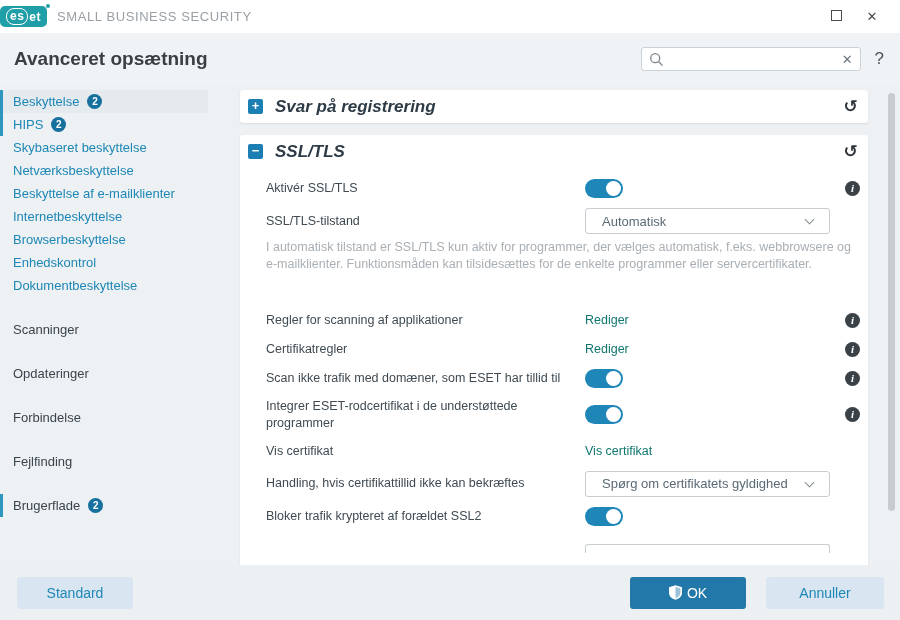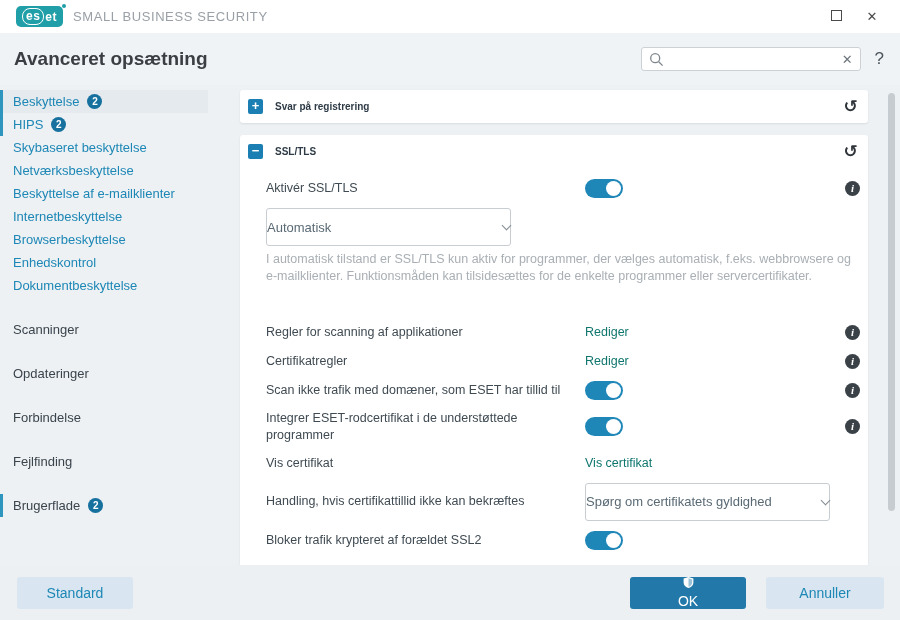--- a/index.html
+++ b/index.html
@@ -2,21 +2,21 @@
 <html><head>
 <meta charset="utf-8">
 <style>
   * { margin:0; padding:0; box-sizing:border-box; }
   html,body { width:900px; height:620px; overflow:hidden; }
   body { font-family:"Liberation Sans","DejaVu Sans",sans-serif; background:#eef1f4; }
   .window { position:relative; width:900px; height:620px; overflow:hidden; background:#eef1f4; }
 
   
   .titlebar { position:absolute; top:0; left:0; right:0; height:33px; background:#ffffff;
-              display:flex; align-items:center; padding-left:16px; }
+              display:flex; align-items:center; }
   .eset-logo { position:relative; background:#219fa8; color:#fff; border-radius:5px;
                height:21px; display:flex; align-items:center; padding:0 6px; font-weight:bold;
                font-size:12px; letter-spacing:.5px; }
   .eset-logo .es { border:1.5px solid #fff; border-radius:8px; padding:0 3px 1px 3px; margin-right:1px; }
   .eset-logo .tm { position:absolute; top:-2px; right:-3px; width:4px; height:4px;
                    background:#219fa8; border-radius:50%; }
   .product-name { margin-left:10px; color:#9aa0a6; font-size:13px; letter-spacing:.6px; }
   .win-controls { margin-left:auto; display:flex; align-items:center; gap:20px; padding-right:20px; }
   .win-btn { color:#4a4a4a; font-size:13px; cursor:default; width:16px; text-align:center; }
   .win-box { display:inline-block; width:11px; height:11px; border:1.2px solid #4a4a4a; }
@@ -47,40 +47,40 @@
   .badge { display:inline-block; background:#17719f; color:#fff; border-radius:50%;
            width:15px; height:15px; line-height:15px; text-align:center; font-size:10px;
            font-weight:bold; margin-left:8px; vertical-align:1px; }
 
   
   .main { position:absolute; left:240px; top:5px; width:628px; }
   .card { background:#fff; border-radius:3px; box-shadow:0 1px 2px rgba(60,70,80,.12); margin-bottom:12px; }
   .card-head { display:flex; align-items:center; height:33px; padding:0 10px 0 8px; }
   .exp-icon { width:15px; height:15px; background:#1b7fb4; border-radius:2px; color:#fff;
               font-size:13px; font-weight:bold; line-height:14px; text-align:center; cursor:pointer; }
-  .sec-title { margin-left:12px; font-size:10px; font-weight:700; color:#2e3b46; }
+  .sec-title { margin-left:12px; font-size:17px; font-weight:700; color:#2e3b46;font-style:italic; }
   .revert { margin-left:auto; color:#2e343a; font-size:17px; font-weight:bold; cursor:pointer;
             font-family:"DejaVu Sans",sans-serif; line-height:1; }
   .card-body { padding:6px 8px 10px 26px; }
 
   .row { display:flex; align-items:center; padding:5px 0; min-height:29px; }
   .row-label { width:319px; padding-right:24px; color:#3f4a52; font-size:12.5px; line-height:1.35; }
   .row-ctl { flex:1; display:flex; align-items:center; }
   .row-info { width:22px; display:flex; justify-content:flex-end; }
   .info { width:15px; height:15px; background:#3a4147; color:#fff; border-radius:50%;
           font-family:"Liberation Serif",serif; font-style:italic; font-weight:bold;
           font-size:11px; line-height:15px; text-align:center; cursor:pointer; }
 
   .toggle { position:relative; width:38px; height:19px; border-radius:10px; background:#b9c0c6; cursor:pointer; }
   .toggle.on { background:#1f87b8; }
   .toggle .knob { position:absolute; top:2px; width:15px; height:15px; background:#fff; border-radius:50%; }
   .toggle.on .knob { right:2px; } .toggle:not(.on) .knob { left:2px; }
 
-  .select { width:245px; height:38px; background:#fff; border:1px solid #c8cdd2; border-radius:3px;
-            display:flex; align-items:center; padding:0 0; cursor:pointer; }
+  .select { width:245px; height:26px; background:#fff; border:1px solid #c8cdd2; border-radius:3px;
+            display:flex; align-items:center; padding:0 16px; cursor:pointer; }
   .sel-text { flex:1; color:#5a6a75; font-size:13px; white-space:nowrap; overflow:hidden; }
   .chev { width:7px; height:7px; border-right:1.5px solid #848c92; border-bottom:1.5px solid #848c92;
           transform:rotate(45deg); margin-bottom:3px; }
 
   .edit-link { color:#0f766e; font-size:12.5px; text-decoration:none; cursor:pointer; }
 
   .help-text { color:#a9afb4; font-size:12.5px; line-height:1.35; max-width:585px; margin:0 0 33px 0; }
 
   .partial-box { width:245px; height:9px; background:#fff; border:1px solid #c8cdd2; border-bottom:none;
                  border-radius:3px 3px 0 0; margin-top:6px; }
@@ -90,21 +90,21 @@
 
   
   .footer { position:absolute; left:0; right:0; bottom:0; height:55px; background:#edf0f3;
             display:flex; align-items:center; }
   .btn { height:32px; border:none; border-radius:3px; font-size:14px; font-weight:400;
          font-family:"Liberation Sans",sans-serif; cursor:pointer; display:flex;
          align-items:center; justify-content:center; }
   .btn-light { background:#d9e6f1; color:#1d87b5; }
   .btn-primary { background:#2279a9; color:#fff; gap:5px; }
   .btn-standard { width:116px; margin-left:17px; }
-  .btn-ok { width:116px; margin-left:auto;flex-direction:column; }
+  .btn-ok { width:116px; margin-left:auto; }
   .btn-cancel { width:118px; margin-left:20px; margin-right:16px; }
 </style>
 </head>
 <body>
 
 <div class="window">
 
   <div class="titlebar">
     <div class="eset-logo">
       <span class="es">es</span>
@@ -174,20 +174,21 @@
               <div class="row-ctl">
                 <div class="toggle on">
                   <div class="knob"></div>
                 </div>
               </div>
               <div class="row-info">
                 <span class="info">i</span>
               </div>
             </div>
             <div class="row">
+              <div class="row-label">SSL/TLS-tilstand</div>
               <div class="row-ctl">
                 <div class="select">
                   <span class="sel-text">Automatisk</span>
                   <span class="chev"></span>
                 </div>
               </div>
               <div class="row-info"></div>
             </div>
             <div class="help-text">I automatisk tilstand er SSL/TLS kun aktiv for programmer, der vælges automatisk, f.eks. webbrowsere og e-mailklienter. Funktionsmåden kan tilsidesættes for de enkelte programmer eller servercertifikater.</div>
             <div class="row">

